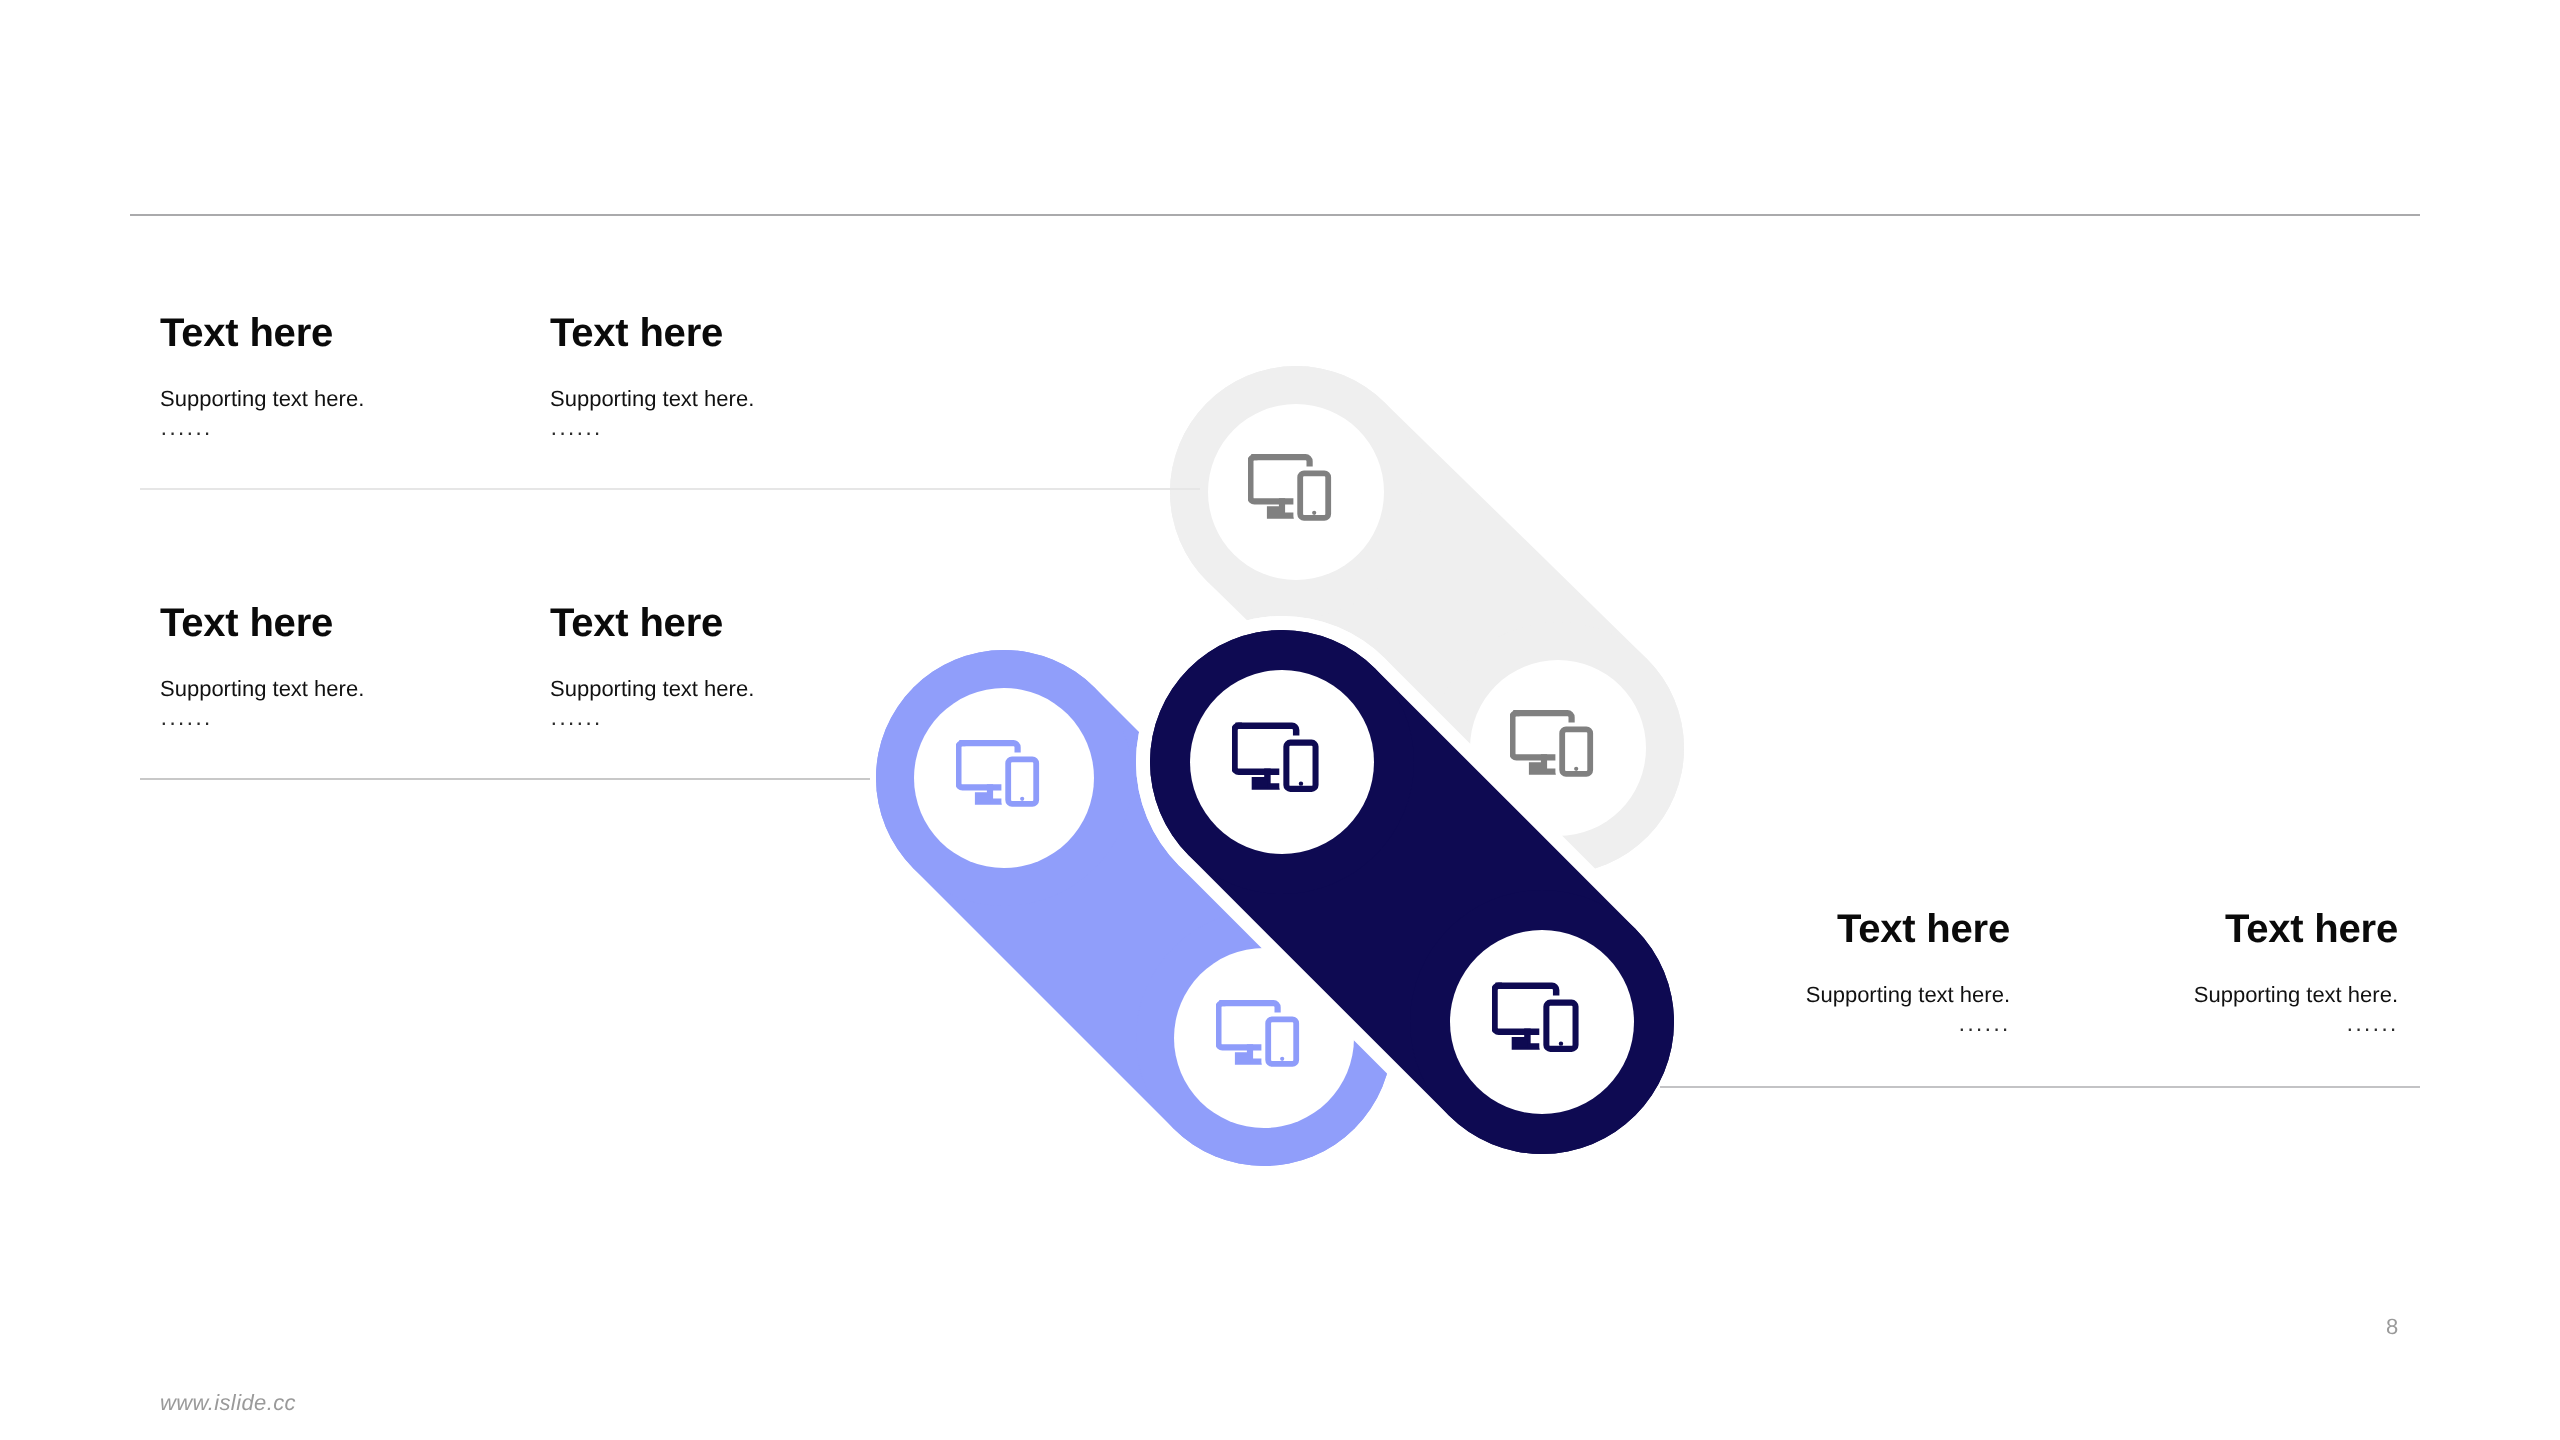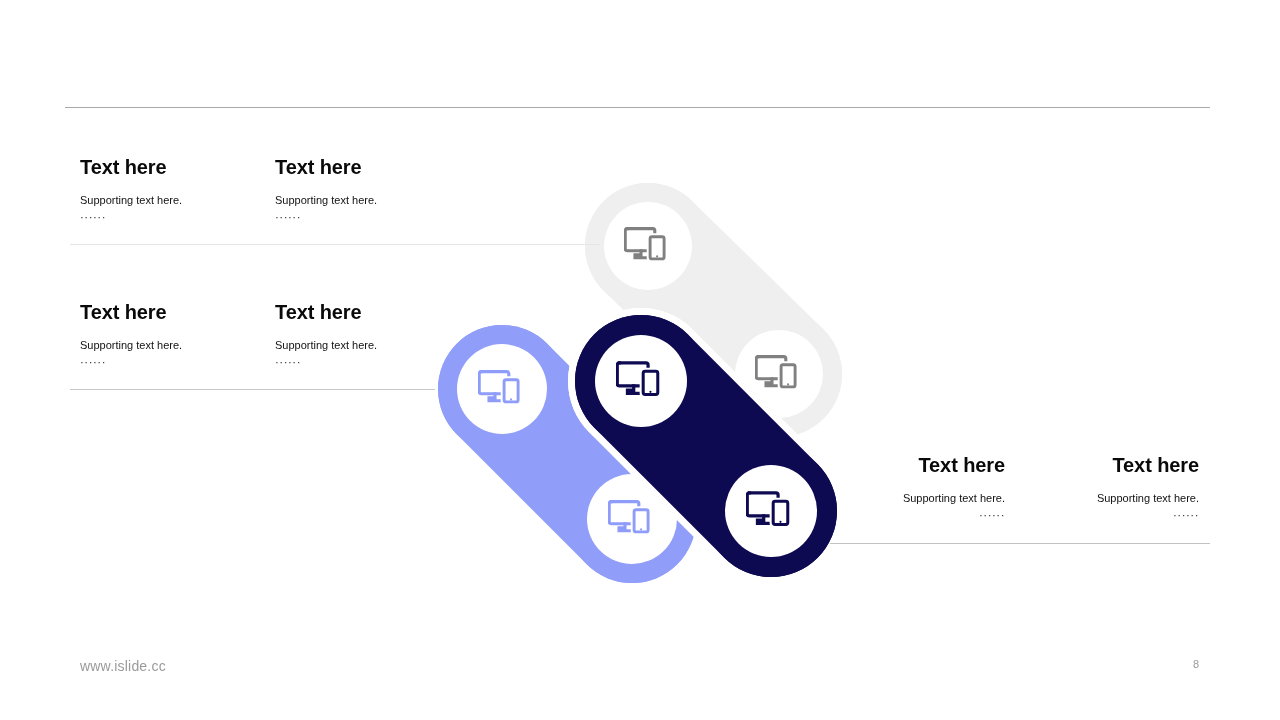--- a/index.html
+++ b/index.html
@@ -74,24 +74,25 @@
     top: 0;
     width: 1280px;
     height: 720px;
     pointer-events: none;
   }
 
   
   .footer-url {
     position: absolute;
     left: 80px;
-    top: 658px;
-    font-size: 14px;
+    top: 696px;
+    font-size: 11px;
     color: #9a9a9a;
     letter-spacing: 0.2px;
+    font-style: italic;
   }
   .footer-page {
     position: absolute;
     left: 1186px;
     top: 658px;
     width: 20px;
     text-align: center;
     font-size: 11px;
     color: #9a9a9a;
   }

